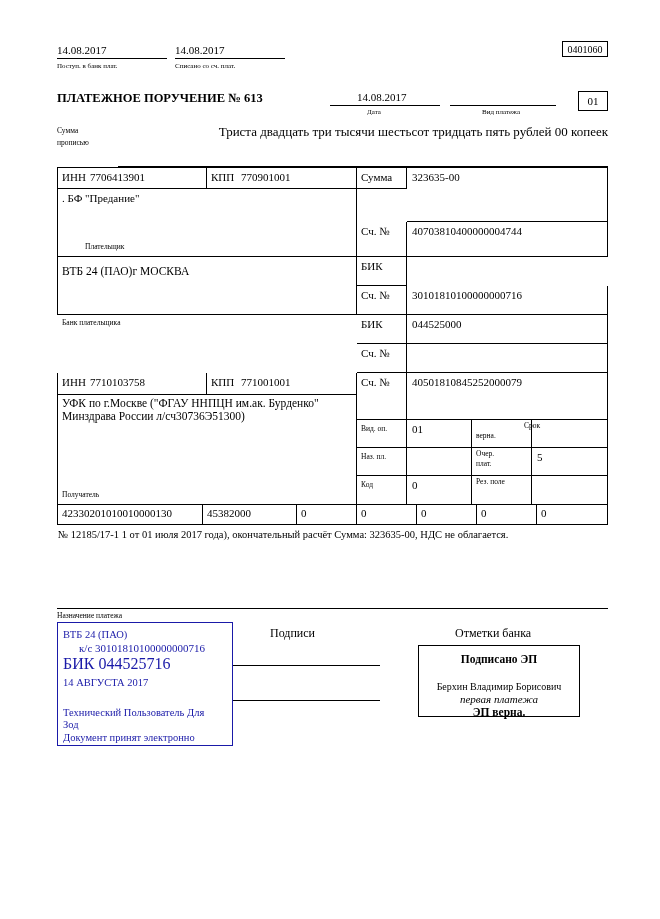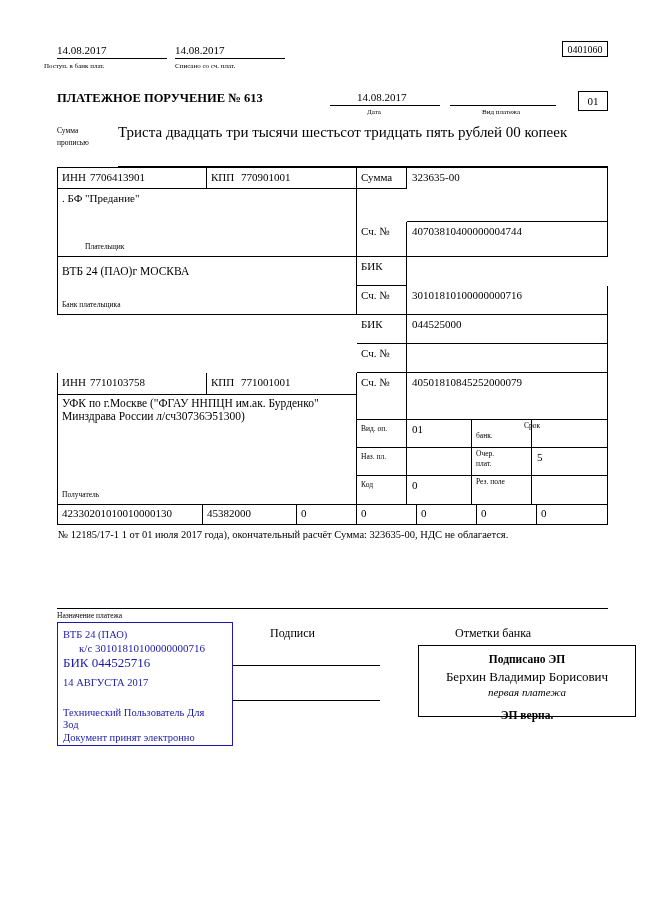--- a/index.html
+++ b/index.html
@@ -35,41 +35,41 @@
   .sig-box { border: 1px solid #1a1aa8; box-sizing: border-box; }
   .stamp { border: 1px solid #000; box-sizing: border-box; text-align: center; }
 </style>
 </head>
 <body>
 
 <div class="page">
 
   <div class="abs t" style="left:57px; top:44px; font-size:11px;">14.08.2017</div>
   <div class="abs" style="left:57px; top:58px; width:110px; border-bottom:1px solid #000;"></div>
-  <div class="abs t lbl-tiny" style="left:44px; top:62px;">Поступ. в банк плат.</div>
+  <div class="abs t lbl-tiny" style="left:57px; top:62px;">Поступ. в банк плат.</div>
 
   <div class="abs t" style="left:175px; top:44px; font-size:11px;">14.08.2017</div>
   <div class="abs" style="left:175px; top:58px; width:110px; border-bottom:1px solid #000;"></div>
   <div class="abs t lbl-tiny" style="left:175px; top:62px;">Списано со сч. плат.</div>
 
   <div class="abs box center" style="left:562px; top:41px; width:46px; height:16px; font-size:10px; line-height:15px;">0401060</div>
 
   <div class="abs t bold" style="left:57px; top:91px; font-size:12.5px;">ПЛАТЕЖНОЕ ПОРУЧЕНИЕ № 613</div>
 
   <div class="abs t" style="left:357px; top:91px; font-size:11px;">14.08.2017</div>
   <div class="abs" style="left:330px; top:105px; width:110px; border-bottom:1px solid #000;"></div>
   <div class="abs t lbl-tiny" style="left:367px; top:108px;">Дата</div>
 
   <div class="abs" style="left:450px; top:105px; width:106px; border-bottom:1px solid #000;"></div>
   <div class="abs t lbl-tiny" style="left:482px; top:108px;">Вид платежа</div>
   <div class="abs box center" style="left:578px; top:91px; width:30px; height:20px; font-size:11px; line-height:19px;">01</div>
 
   <div class="abs t lbl-small" style="left:57px; top:126px;">Сумма</div>
   <div class="abs t lbl-small" style="left:57px; top:138px;">прописью</div>
-  <div class="abs" style="left:118px; top:124px; width:490px; font-size:15px;">Триста двадцать три тысячи шестьсот тридцать пять рублей 00 копеек</div>
+  <div class="abs" style="left:118px; top:124px; width:490px; font-size:13px;text-align:right;">Триста двадцать три тысячи шестьсот тридцать пять рублей 00 копеек</div>
   <div class="abs" style="left:118px; top:166px; width:490px; border-bottom:1px solid #000;"></div>
 
   <div class="abs box" style="left:57px; top:167px; width:150px; height:22px;">
     <span class="t" style="position:absolute; left:4px; top:3px;">ИНН</span>
     <span class="t" style="position:absolute; left:32px; top:3px;">7706413901</span>
   </div>
   <div class="abs box" style="left:207px; top:167px; width:150px; height:22px; border-left:none;">
     <span class="t" style="position:absolute; left:4px; top:3px;">КПП</span>
     <span class="t" style="position:absolute; left:34px; top:3px;">770901001</span>
   </div>
@@ -87,21 +87,21 @@
 
   <div class="abs box" style="left:357px; top:222px; width:50px; height:35px; border-top:none; border-left:none;">
     <span class="t" style="position:absolute; left:4px; top:3px;">Сч. №</span>
   </div>
   <div class="abs box" style="left:407px; top:222px; width:201px; height:35px; border-top:none; border-left:none;">
     <span class="t" style="position:absolute; left:5px; top:3px;">40703810400000004744</span>
   </div>
 
   <div class="abs box" style="left:57px; top:257px; width:300px; height:58px; border-top:none;">
     <span class="t" style="position:absolute; left:4px; top:8px; font-size:11.5px;">ВТБ 24 (ПАО)г МОСКВА</span>
-    <span class="t lbl-small" style="position:absolute; left:4px; top:43px;font-family:Liberation Serif, serif;">Банк плательщика</span>
+    <span class="t lbl-small" style="position:absolute; left:4px; top:61px;font-family:Liberation Serif, serif;">Банк плательщика</span>
   </div>
   <div class="abs box" style="left:357px; top:257px; width:50px; height:29px; border-top:none; border-left:none;">
     <span class="t" style="position:absolute; left:4px; top:3px;">БИК</span>
   </div>
   <div class="abs box" style="left:357px; top:286px; width:50px; height:29px; border-top:none; border-left:none;">
     <span class="t" style="position:absolute; left:4px; top:3px;">Сч. №</span>
   </div>
   <div class="abs box" style="left:407px; top:286px; width:201px; height:29px; border-top:none; border-left:none;">
     <span class="t" style="position:absolute; left:5px; top:3px;">30101810100000000716</span>
   </div>
@@ -141,21 +141,21 @@
   </div>
 
   <div class="abs box" style="left:357px; top:420px; width:50px; height:28px; border-top:none; border-left:none;">
     <span class="t lbl-small" style="position:absolute; left:4px; top:4px;">Вид. оп.</span>
   </div>
   <div class="abs box" style="left:407px; top:420px; width:65px; height:28px; border-top:none; border-left:none;">
     <span class="t" style="position:absolute; left:5px; top:3px;">01</span>
   </div>
   <div class="abs box" style="left:472px; top:420px; width:60px; height:28px; border-top:none; border-left:none;">
     <span class="t lbl-small" style="position:absolute; left:4px; top:1px;margin-left:48px;">Срок</span>
-    <span class="t lbl-small" style="position:absolute; left:4px; top:11px;">банк.</span>
+    <span class="t lbl-small" style="position:absolute; left:4px; top:11px;">верна.</span>
   </div>
   <div class="abs box" style="left:532px; top:420px; width:76px; height:28px; border-top:none; border-left:none;">
     <span class="t" style="position:absolute; left:5px; top:3px;"></span>
   </div>
 
   <div class="abs box" style="left:357px; top:448px; width:50px; height:28px; border-top:none; border-left:none;">
     <span class="t lbl-small" style="position:absolute; left:4px; top:4px;">Наз. пл.</span>
   </div>
   <div class="abs box" style="left:407px; top:448px; width:65px; height:28px; border-top:none; border-left:none;">
     <span class="t" style="position:absolute; left:5px; top:3px;"></span>
@@ -213,27 +213,27 @@
 
   <div class="abs t" style="left:270px; top:626px; font-size:12px;">Подписи</div>
   <div class="abs t" style="left:455px; top:626px; font-size:12px;">Отметки банка</div>
 
   <div class="abs" style="left:232px; top:665px; width:148px; border-bottom:1px solid #000;"></div>
   <div class="abs" style="left:232px; top:700px; width:148px; border-bottom:1px solid #000;"></div>
 
   <div class="abs sig-box" style="left:57px; top:622px; width:176px; height:124px;padding-left:28px;">
     <div class="abs blue t" style="left:5px; top:6px; font-size:10.5px;">ВТБ 24 (ПАО)</div>
     <div class="abs blue t" style="left:21px; top:19px; font-size:11px;">к/с 30101810100000000716</div>
-    <div class="abs blue t" style="left:5px; top:32px; font-size:13px;">БИК 044525716</div>
+    <div class="abs blue t" style="left:5px; top:32px; font-size:16px;">БИК 044525716</div>
     <div class="abs blue t" style="left:5px; top:54px; font-size:10.5px;">14 АВГУСТА 2017</div>
     <div class="abs blue t" style="left:5px; top:84px; font-size:10.5px;">Технический Пользователь Для</div>
     <div class="abs blue t" style="left:5px; top:96px; font-size:10.5px;">Зод</div>
     <div class="abs blue t" style="left:5px; top:109px; font-size:10.5px;">Документ принят электронно</div>
   </div>
 
-  <div class="abs stamp" style="left:418px; top:645px; width:218px; height:72px;">
+  <div class="abs stamp" style="left:418px; top:645px; width:162px; height:72px;">
     <div class="bold" style="margin-top:7px; font-size:11.5px;">Подписано ЭП</div>
-    <div style="margin-top:4px; font-size:13px;">Берхин Владимир Борисович</div>
+    <div style="margin-top:16px; font-size:10px;">Берхин Владимир Борисович</div>
     <div class="ital" style="margin-top:1px; font-size:11px;">первая платежа</div>
-    <div class="bold" style="margin-top:11px; font-size:11.5px;">ЭП верна.</div>
+    <div class="bold" style="margin-top:1px; font-size:11.5px;">ЭП верна.</div>
   </div>
 
 </div>
 
 </body></html>

